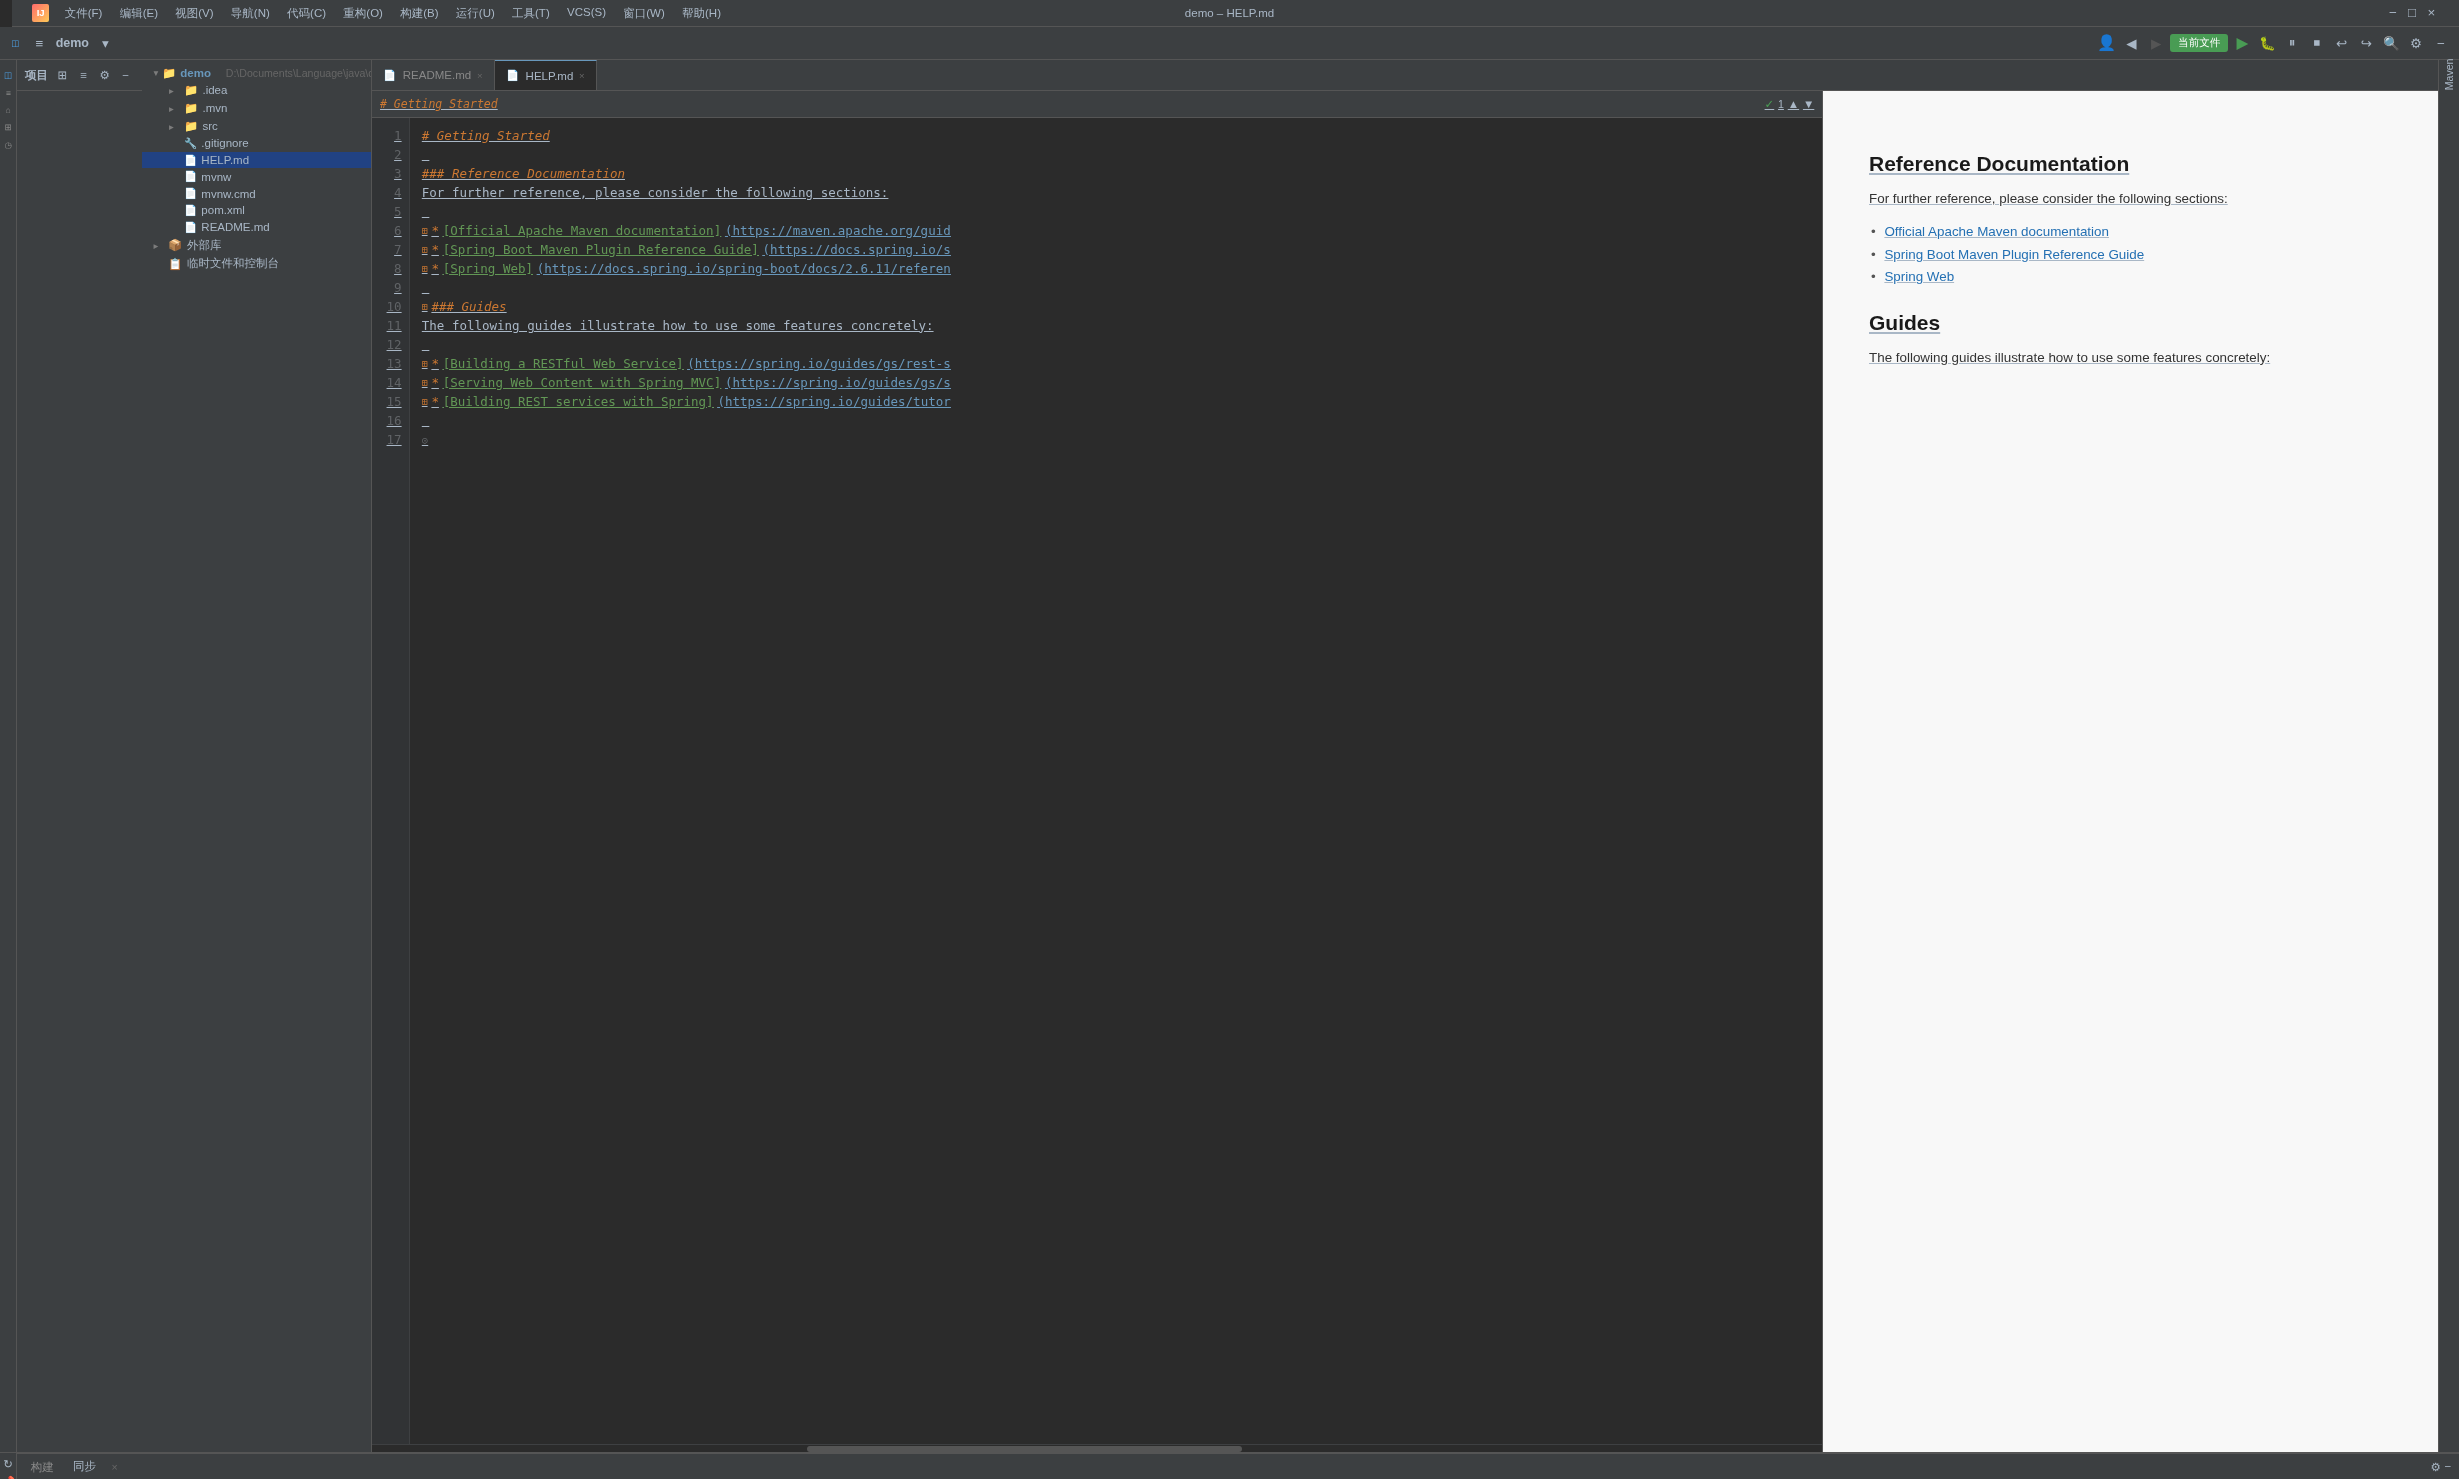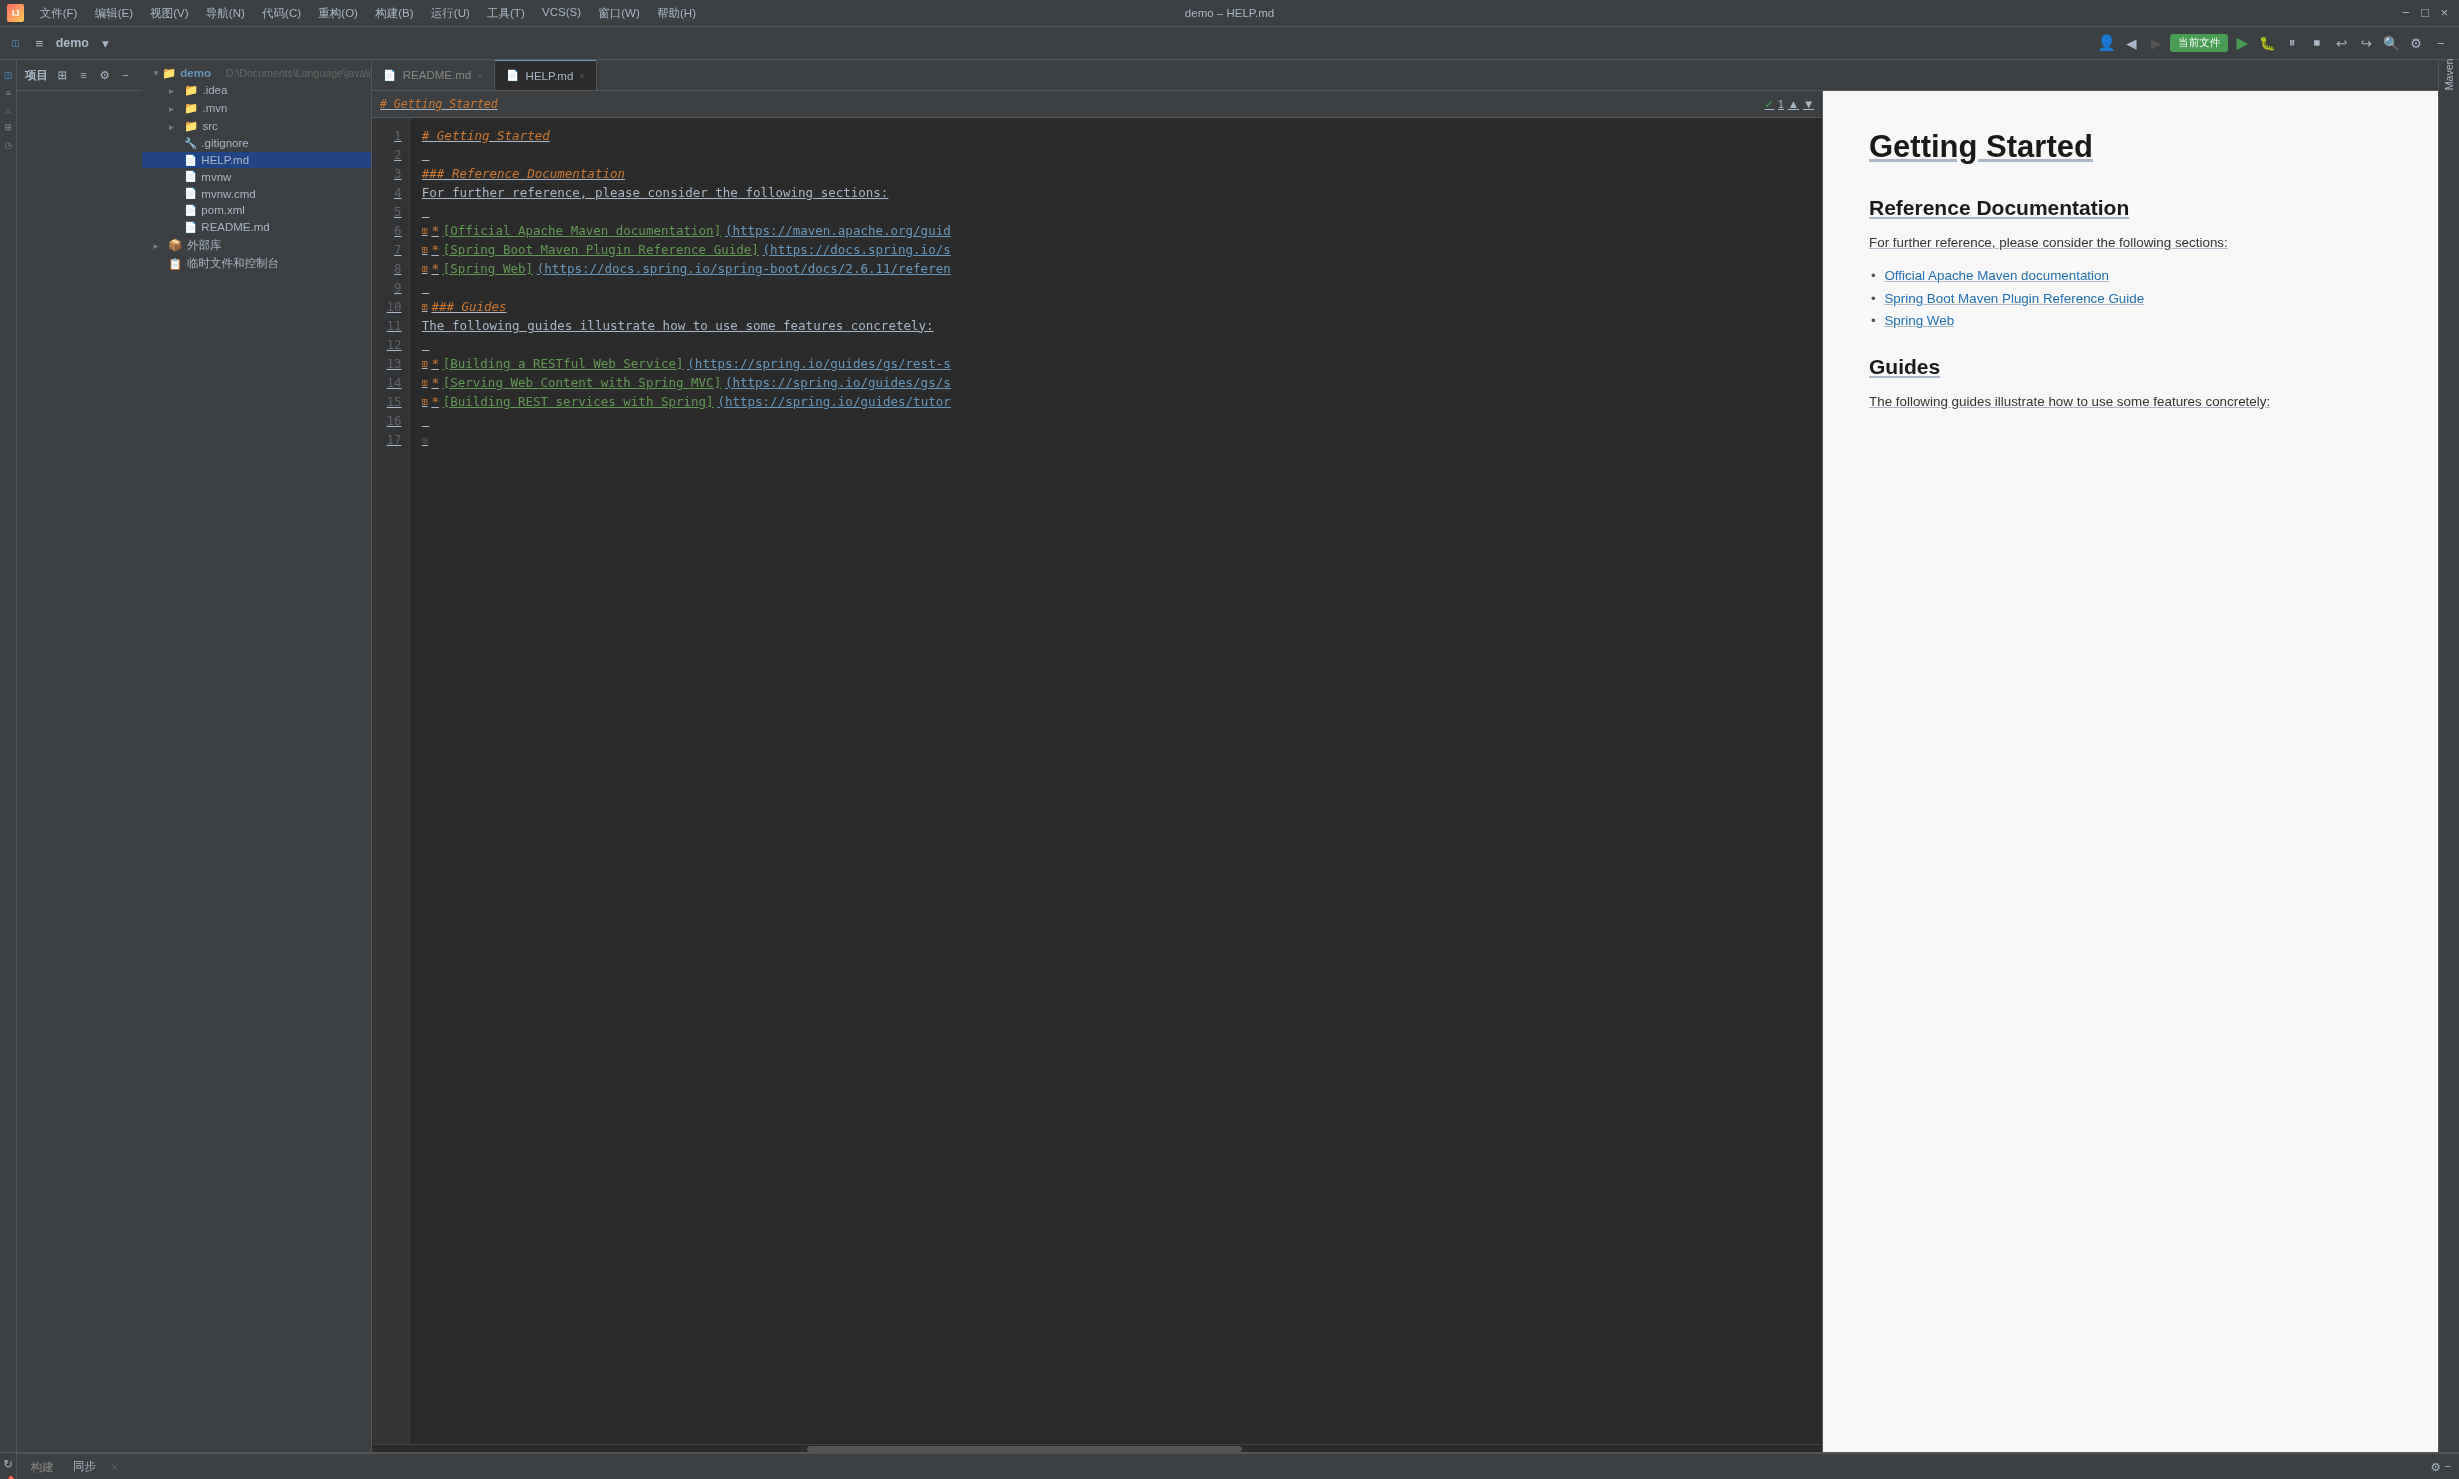--- a/index.html
+++ b/index.html
@@ -1,19 +1,19 @@
 <!DOCTYPE html>
 <html><head>
   <meta charset="utf-8">
   <style>
     * { box-sizing: border-box; margin: 0; padding: 0; }
     body { font-family: 'Segoe UI', Arial, sans-serif; background: #2b2b2b; color: #a9b7c6; font-size: 11.5px; overflow: hidden; width: 2459px; height: 1479px; }
     
     
-    .title-bar { height: 27px; background: #3c3f41; display: flex; align-items: center; justify-content: space-between; padding: 0 7px; border-bottom: 1px solid #555; }
+    .title-bar { height: 27px; background: #3c3f41; display: flex; align-items: center; justify-content: space-between; padding: 0 20px; border-bottom: 1px solid #555; margin-left: 12px; }
     .title-bar-left { display: flex; align-items: center; gap: 7.7px; }
     .title-bar-logo { width: 17.3px; height: 17.3px; background: linear-gradient(135deg, #ff6b6b, #feca57); border-radius: 1.9px; display: flex; align-items: center; justify-content: center; font-size: 9.6px; font-weight: bold; color: white; }
     .title-bar-menu { display: flex; gap: 1.9px; }
     .menu-item { padding: 1.9px 7.7px; font-size: 11.5px; color: #a9b7c6; cursor: pointer; }
     .title-bar-title { font-size: 11.5px; color: #a9b7c6; position: absolute; left: 50%; transform: translateX(-50%); }
     .title-bar-controls { display: flex; gap: 3.8px; }
     .title-ctrl { width: 15.4px; height: 15.4px; display: flex; align-items: center; justify-content: center; cursor: pointer; font-size: 13.4px; color: #a9b7c6; }
     
     
     .main-toolbar { height: 33px; background: #3c3f41; display: flex; align-items: center; padding: 0 7.7px; gap: 5.8px; border-bottom: 1px solid #555; }
@@ -358,21 +358,20 @@
             </div>
           </div>
         </div>
 
         <div style="height:7.7px; background:#2b2b2b; border-top:1px solid #3e4042; position:relative;">
           <div style="position:absolute; left:30%; width:30%; height:5.8px; background:#555; border-radius:2.9px; top:1px;"></div>
         </div>
       </div>
 
       <div class="preview-pane">
-        <h1 class="preview-h1">Getting Started</h1>
         <h2 class="preview-h2">Reference Documentation</h2>
         <p class="preview-p">For further reference, please consider the following sections:</p>
         <ul class="preview-ul">
           <li><a class="preview-link" href="#">Official Apache Maven documentation</a></li>
           <li><a class="preview-link" href="#">Spring Boot Maven Plugin Reference Guide</a></li>
           <li><a class="preview-link" href="#">Spring Web</a></li>
         </ul>
         <h2 class="preview-h2">Guides</h2>
         <p class="preview-p">The following guides illustrate how to use some features concretely:</p>
       </div>

